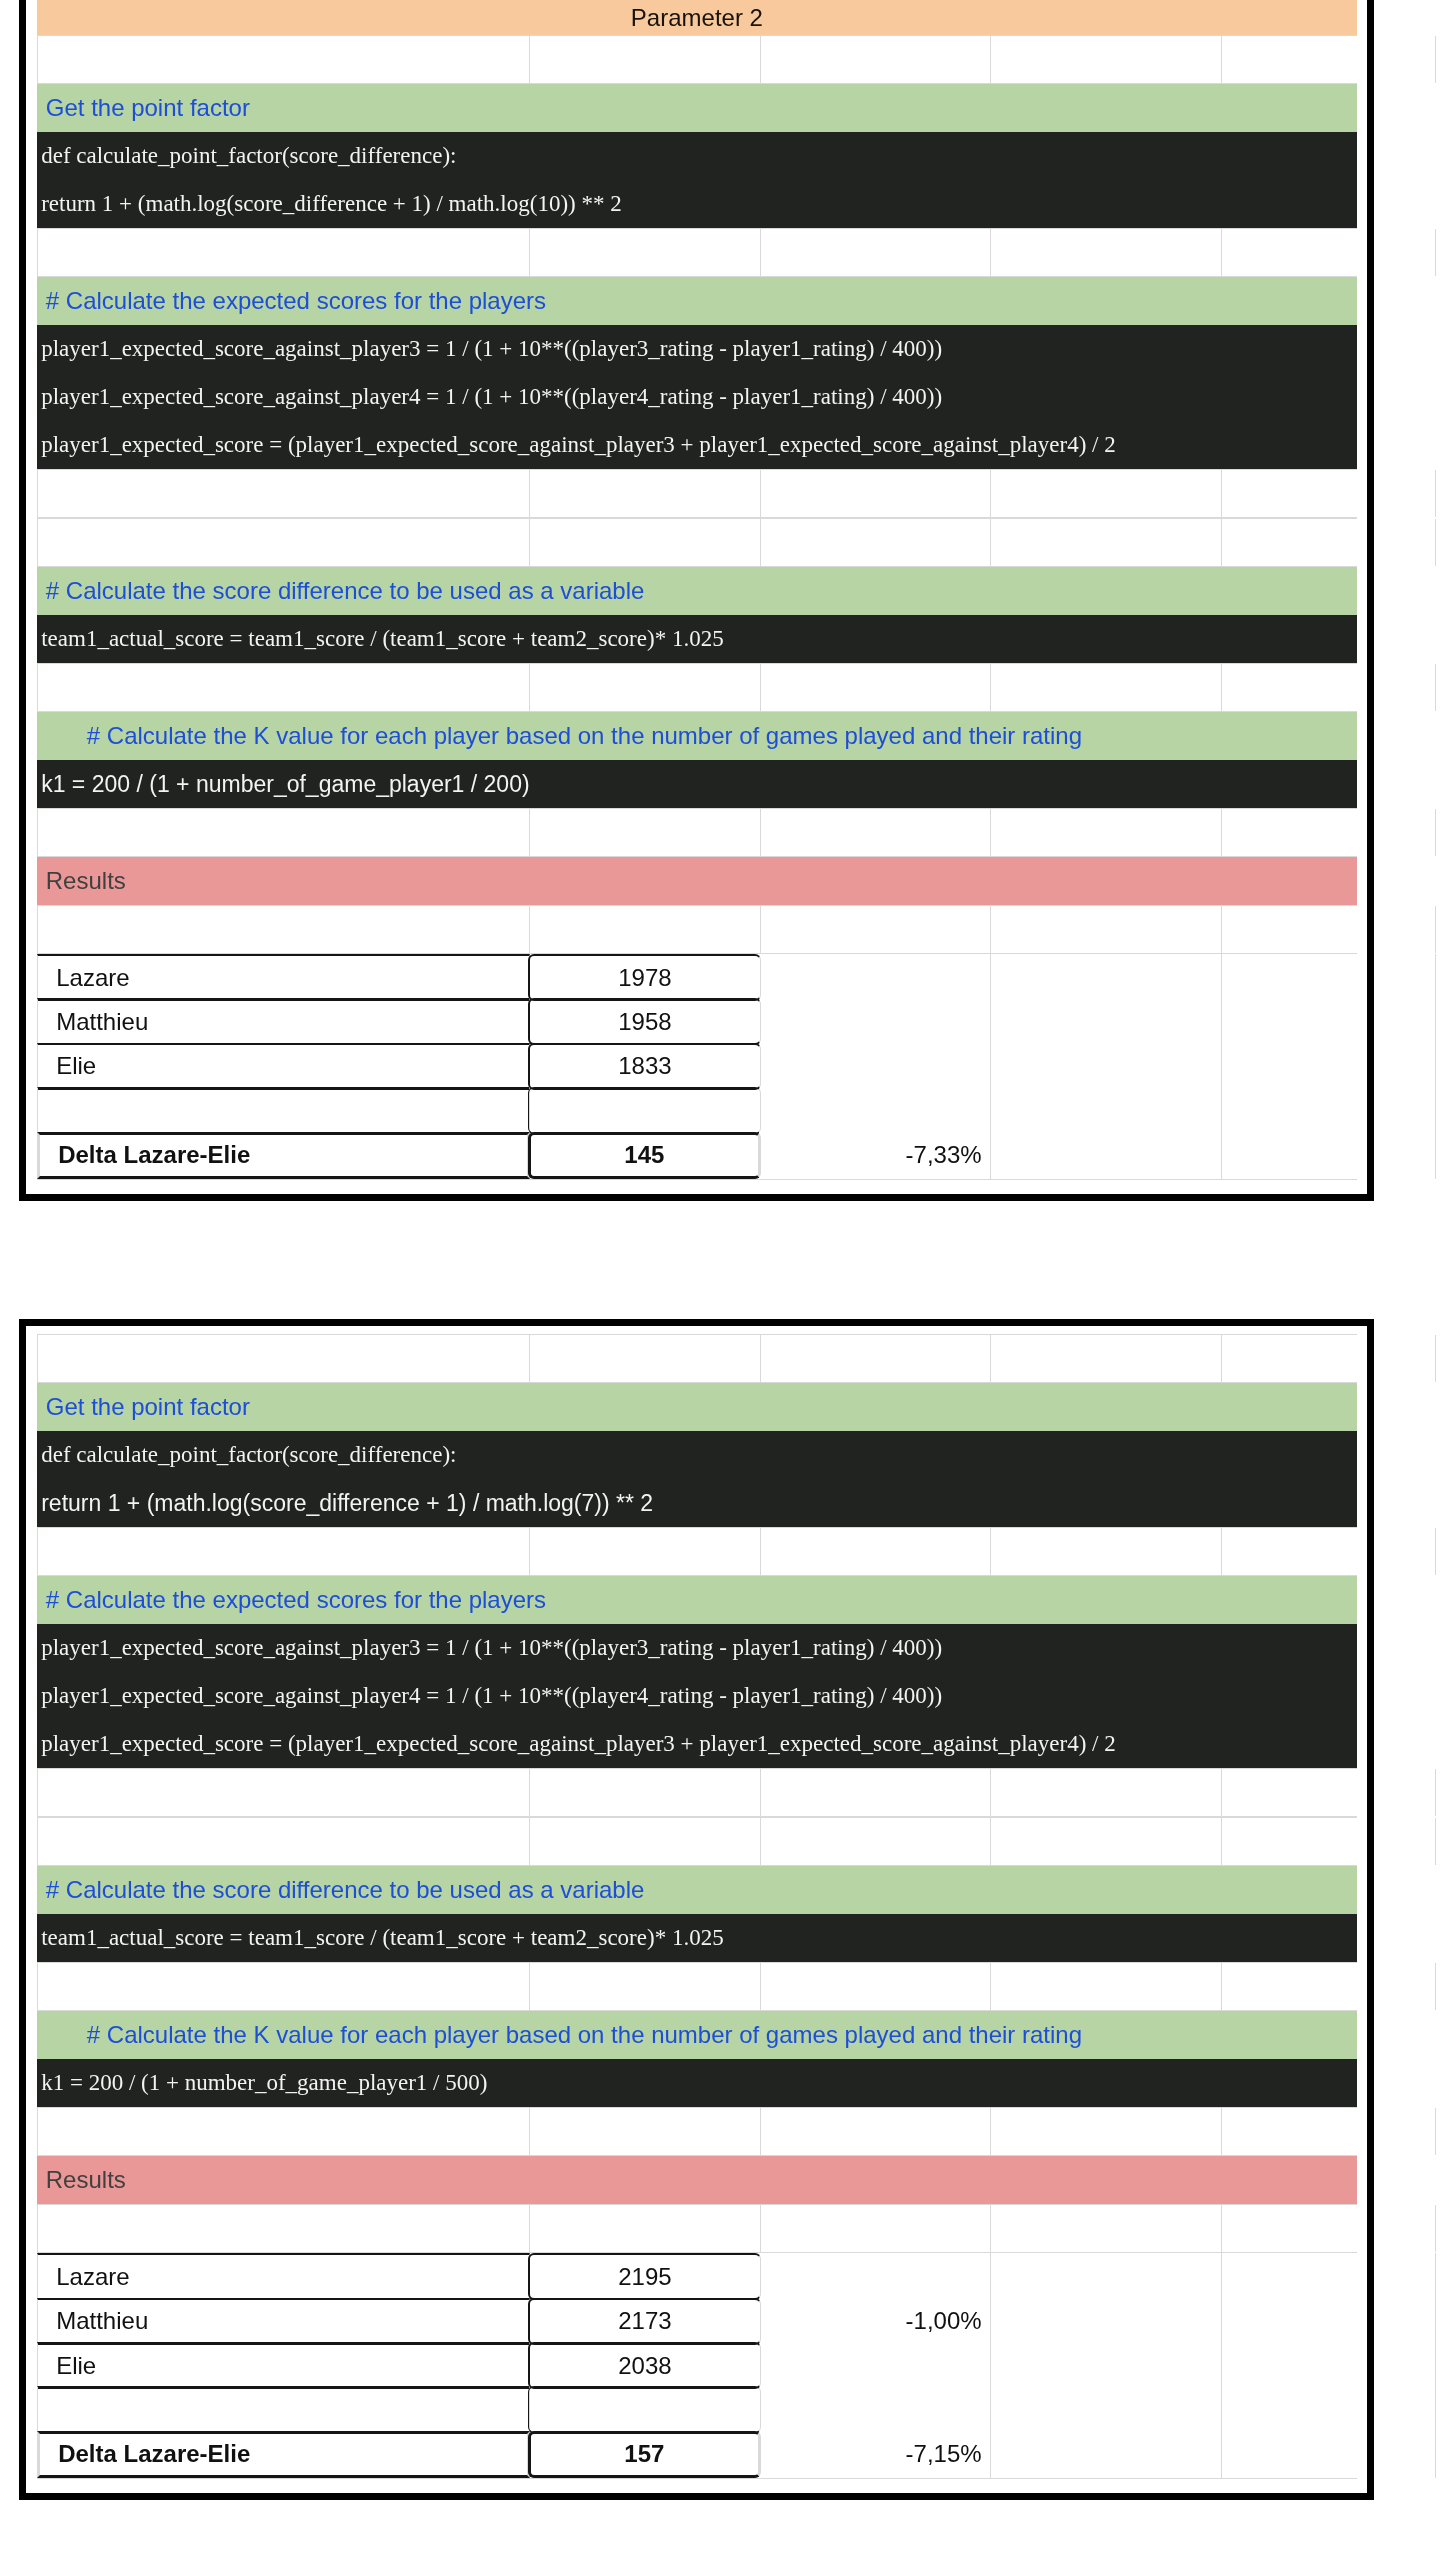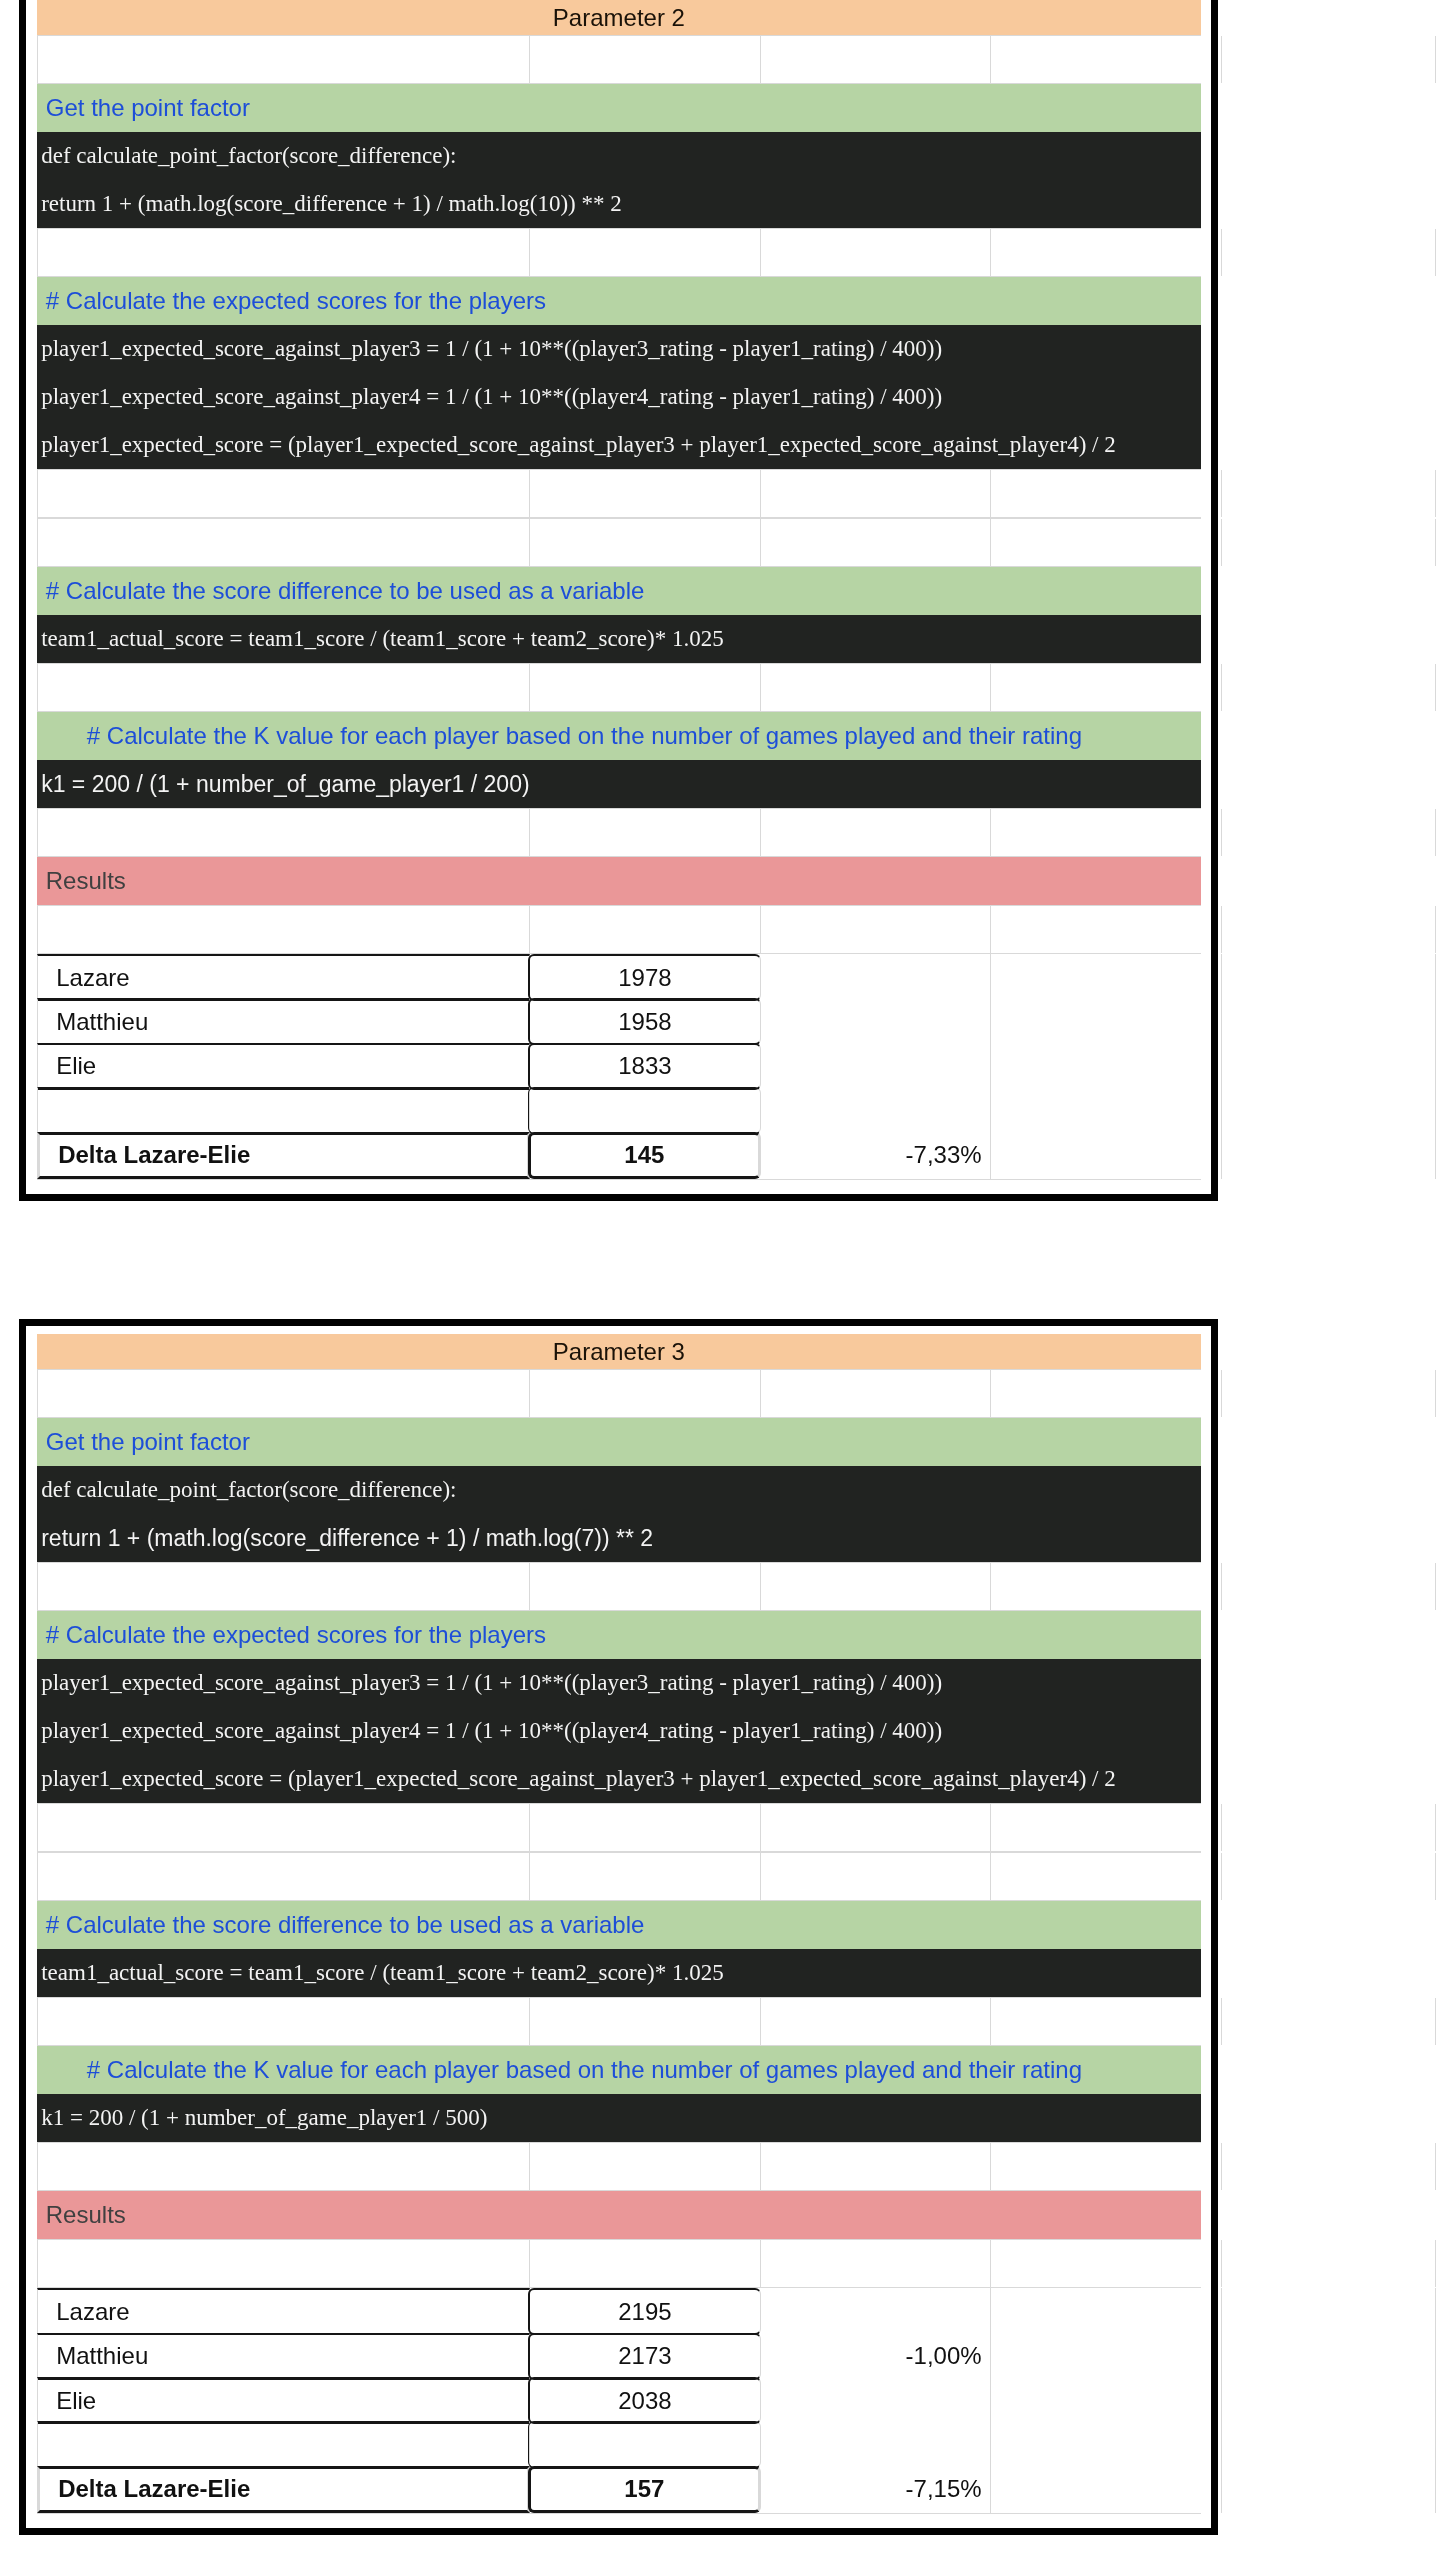--- a/index.html
+++ b/index.html
@@ -1,19 +1,19 @@
 <!DOCTYPE html>
 <html style="--header_orange: #f8c99c; --section_green: #b6d4a4; --results_red: #ea9798; --code_bg: #212321; --gridline: #d9d9d9; --code_text: #f3f3f3; --border_black: #000000;font-size:14px"><head>
 <meta charset="utf-8">
 <style>
   html,body{margin:0;padding:0;background:#ffffff;}
   body{width:1454px;font-family:"Liberation Sans",sans-serif;color:#111;}
   .page{position:relative;width:1454px;height:2563px;overflow:hidden;background:#fff;}
 
-  .panel{box-sizing:border-box;margin-left:19px;width:1199px;
+  .panel{box-sizing:border-box;margin-left:19px;width:1355px;
          border:7px solid #000;background:#fff;padding:0 10.4px 0 11.2px;}
   .panel-first{border-top:none;}
   .panel-second{margin-top:118px;padding-top:8.6px;}
 
   
   .band{height:48px;display:flex;align-items:center;padding-left:8.6px;
         font-size:24px;color:#1d4ed8;}
   .band span{white-space:pre;}
   .band.orange{height:35px;justify-content:center;padding-left:0;
                background:var(--header_orange,#f8c99c);color:#1a1208;}
@@ -184,23 +184,20 @@
       <div class="cell value boxed">145</div>
       <div class="cell pct">-7,33%</div>
       <div class="cell"></div>
       <div class="cell"></div>
     </div>
 
     <div class="row strip"></div>
   </section>
 
   <section class="panel panel-second">
-    <div class="band orange">
-      <span>Parameter 3</span>
-    </div>
 
     <div class="row grid">
         <div class="cell"></div>
         <div class="cell"></div>
         <div class="cell"></div>
         <div class="cell"></div>
         <div class="cell"></div>
       </div>
 
     <div class="band green">

